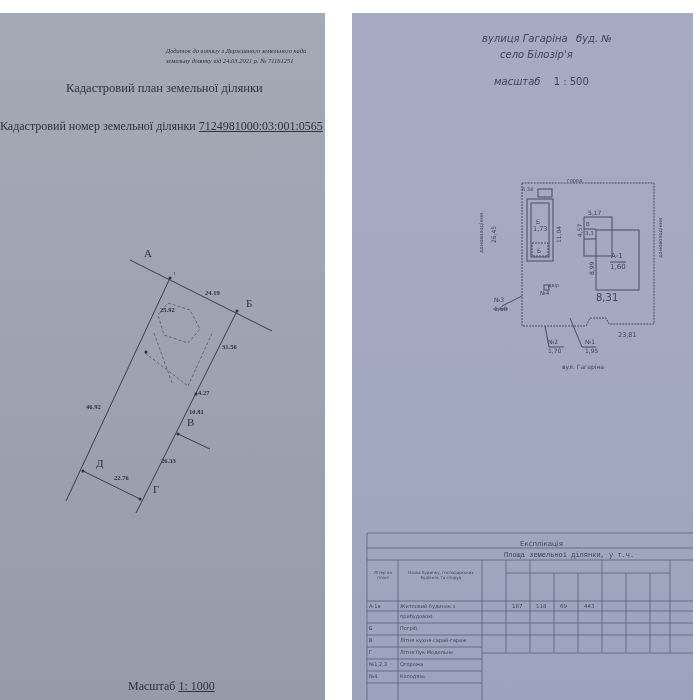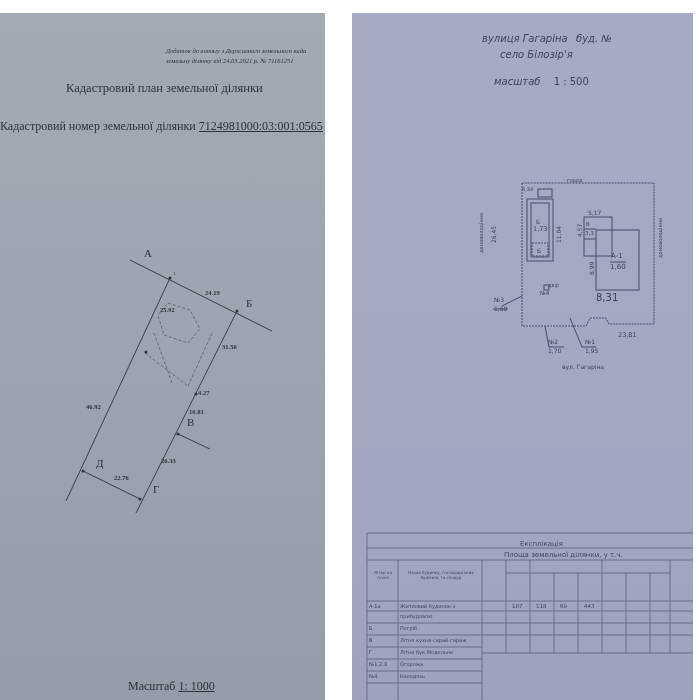--- a/index.html
+++ b/index.html
@@ -142,21 +142,21 @@
   <div class="abs mono" style="left:142px;top:283px;font-size:6px;">№3</div>
   <div class="abs mono" style="left:142px;top:292px;font-size:6px;">1,60</div>
   <div class="abs mono" style="left:196px;top:325px;font-size:6px;">№2</div>
   <div class="abs mono" style="left:196px;top:334px;font-size:6px;">1,70</div>
   <div class="abs mono" style="left:233px;top:325px;font-size:6px;">№1</div>
   <div class="abs mono" style="left:233px;top:334px;font-size:6px;">1,95</div>
   <div class="abs mono" style="left:188px;top:277px;font-size:5.5px;">№4</div>
   <div class="abs mono" style="left:210px;top:350px;font-size:6px;">вул. Гагаріна</div>
 
   <div class="abs mono" style="left:168px;top:527px;font-size:7px;">Експлікація</div>
-  <div class="abs mono" style="left:152px;top:538px;font-size:7px;">Площа земельної ділянки, у т.ч.</div>
+  <div class="abs mono" style="left:152px;top:538px;font-size:7px;font-family:Liberation Mono, monospace;">Площа земельної ділянки, у т.ч.</div>
   <svg width="341" height="689">
     <g stroke="#5a5f7a" stroke-width="0.8" fill="none">
       <line x1="15" y1="520" x2="341" y2="520"></line>
       <line x1="15" y1="535" x2="341" y2="535"></line>
       <line x1="15" y1="547" x2="341" y2="547"></line>
       <line x1="15" y1="520" x2="15" y2="689"></line>
       <line x1="46" y1="547" x2="46" y2="689"></line>
       <line x1="130" y1="547" x2="130" y2="689"></line>
       <line x1="154" y1="547" x2="154" y2="640"></line>
       <line x1="178" y1="547" x2="178" y2="640"></line>

